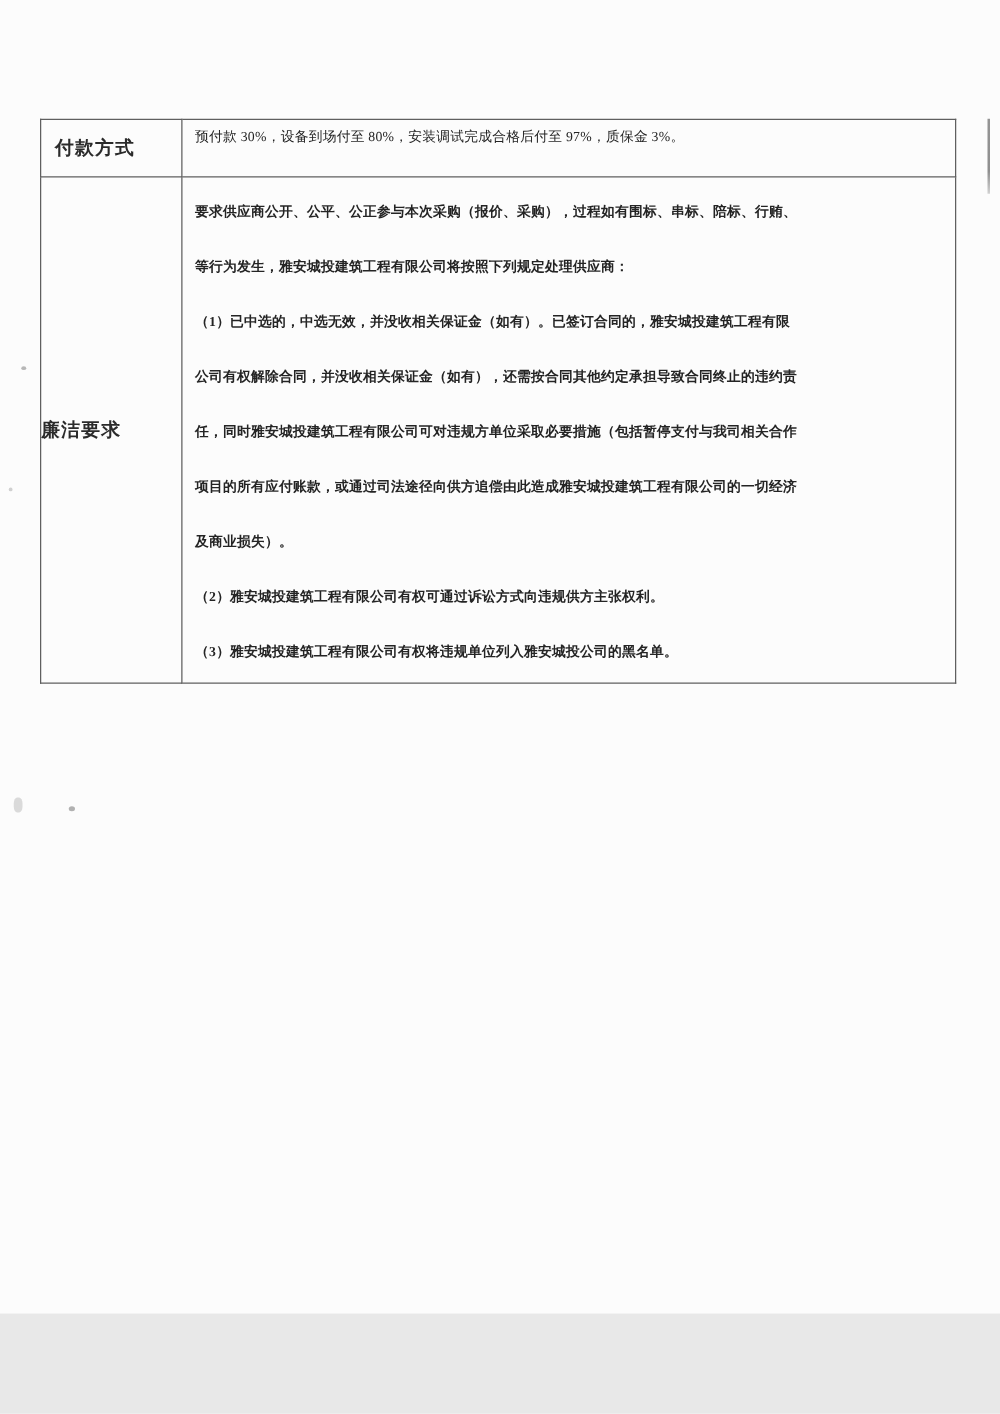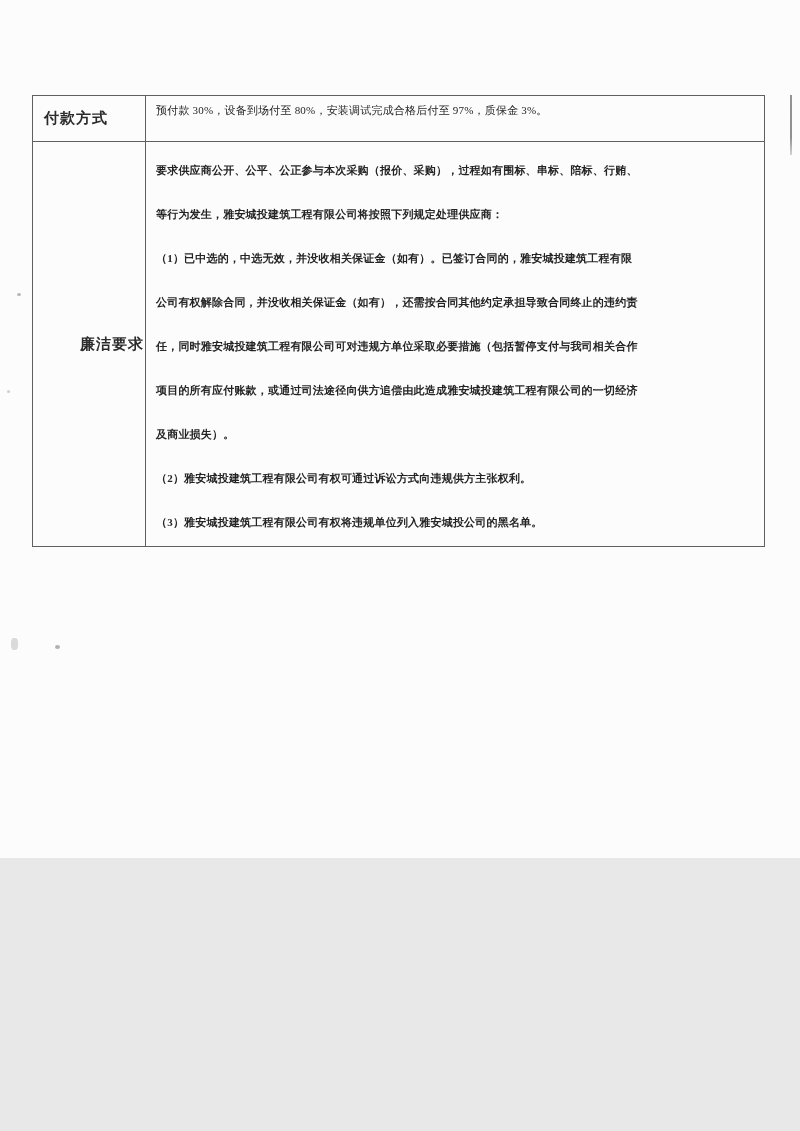--- a/index.html
+++ b/index.html
@@ -1,18 +1,18 @@
 <!DOCTYPE html>
 <html><head>
 <meta charset="utf-8">
 <style>
   html,body{margin:0;padding:0;background:#e8e8e8;}
   .page{
     position:relative;
-    width:800px;height:858px;
+    width:800px;height:1051px;
     margin:0 auto;
     background:#fcfcfc;
     overflow:hidden;
     font-family:"Liberation Serif","DejaVu Serif",serif;
     color:#1f1f1f;
   }
   table.doc-table{
     position:absolute;left:32px;top:95px;
     width:733px;
     border-collapse:collapse;
@@ -25,21 +25,21 @@
   col.c1{width:113px;}
   .label-cell{
     font-weight:bold;
     font-size:15px;
     color:#2b2b2b;
     vertical-align:middle;
     padding-left:11px;
     letter-spacing:1px;
   }
   .label-cell.centered{
-    text-align:right;
+    text-align:left;
     padding-left:0;
     margin-left:40px;
   }
   .content-cell{
     vertical-align:top;
     font-size:11px;
     letter-spacing:0.2px;
     padding:4px 8px 2px 10px;
     white-space:pre-line;
     color:#242424;

